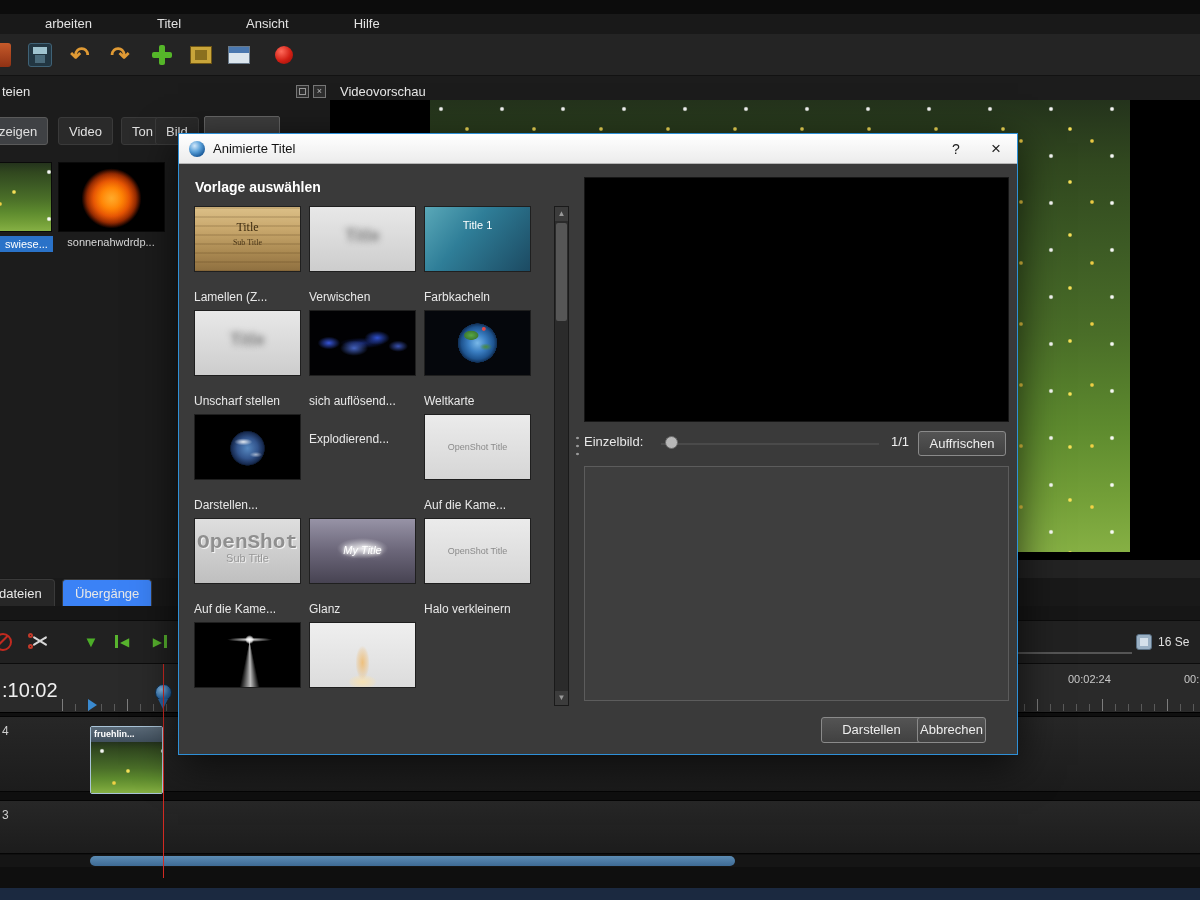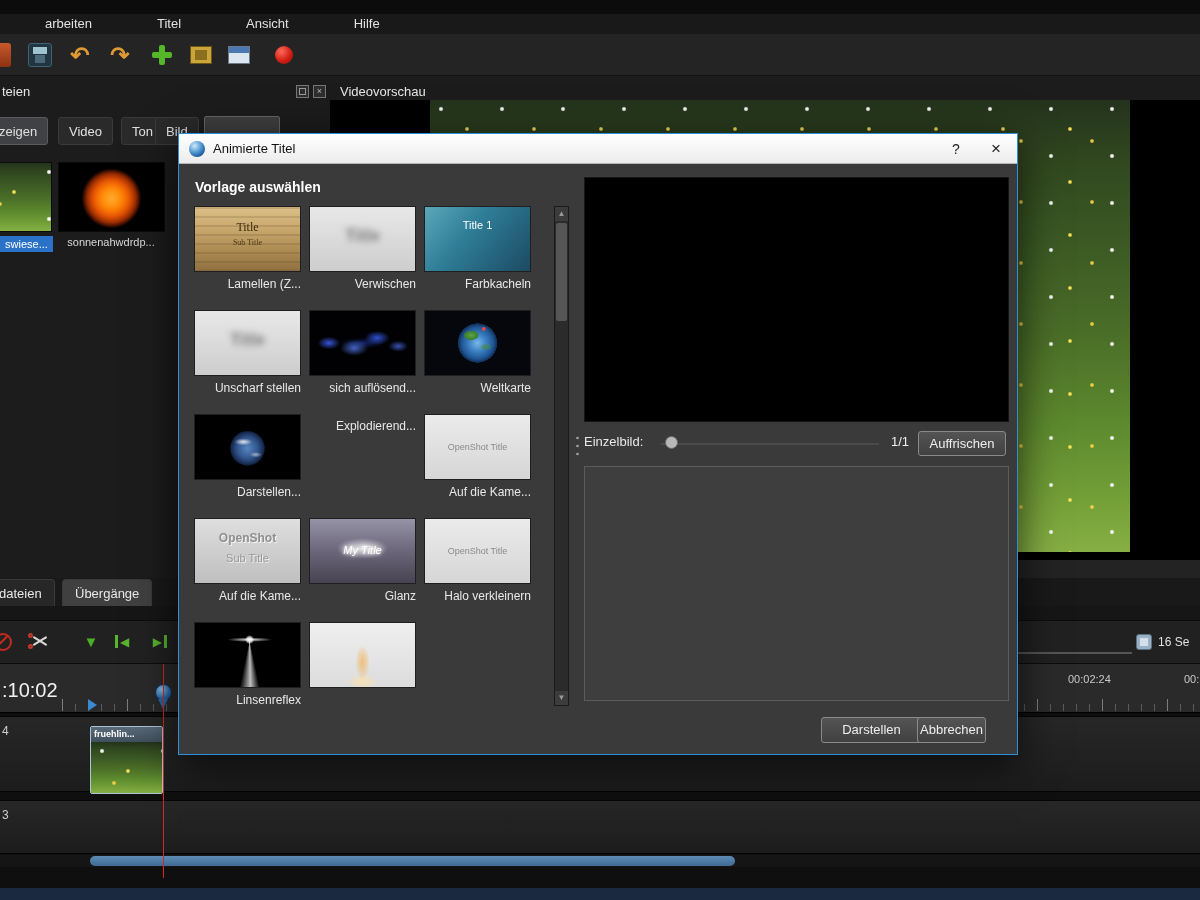--- a/index.html
+++ b/index.html
@@ -72,21 +72,21 @@
 
   
   #pv-black{position:absolute;left:330px;top:100px;width:870px;height:460px;background:#000;}
   #pv-image{position:absolute;left:100px;top:0;width:700px;height:452px;}
   #pv-under{position:absolute;left:330px;top:560px;width:870px;height:18px;background:#232323;}
 
   
   #dock-row{position:absolute;left:0;top:578px;width:1200px;height:28px;background:#191919;}
   .dock-tab{position:absolute;top:1px;height:27px;line-height:27px;padding:0 12px;font-size:13px;color:#e8e8e8;border:1px solid #3a3a3a;border-bottom:none;border-radius:4px 4px 0 0;}
   #dock-tab-0{left:-14px;background:#272727;}
-  #dock-tab-1{left:62px;background:#404040;}
+  #dock-tab-1{left:62px;background:#3b82f6;}
   #dock-gap{position:absolute;left:0;top:606px;width:1200px;height:14px;background:#161616;}
 
   
   #tl-toolbar{position:absolute;left:0;top:620px;width:1200px;height:44px;background:#212121;border-top:1px solid #0c0c0c;border-bottom:1px solid #0c0c0c;}
   .ttbtn{position:absolute;top:10px;width:22px;height:22px;}
   #tt-snap{left:-8px;}
   #tt-snap::before{content:"";position:absolute;inset:2px;border:2px solid #c22a20;border-radius:50%;}
   #tt-snap::after{content:"";position:absolute;left:3px;top:9px;width:15px;height:2px;background:#c22a20;transform:rotate(-45deg);}
   #tt-razor{left:28px;}
   .rz{position:absolute;width:16px;height:2px;background:#d8d8d8;left:4px;top:9px;border-radius:1px;}
@@ -139,21 +139,21 @@
   .cap-btn{position:absolute;top:0;width:38px;height:30px;text-align:center;line-height:30px;color:#222;}
   #dlg-help{right:42px;font-size:14px;}
   #dlg-close{right:2px;font-size:17px;}
   #dlg-heading{position:absolute;left:16px;top:45px;font-size:14px;font-weight:bold;color:#fff;}
 
   
   #tpl-grid{position:absolute;left:15px;top:72px;width:340px;height:500px;overflow:hidden;display:grid;grid-template-columns:repeat(3,107px);column-gap:8px;grid-auto-rows:104px;}
   .tpl-cell{width:107px;}
   .tpl-thumb{position:relative;width:107px;height:66px;border:1px solid #1f1f1f;overflow:hidden;}
   .tpl-thumb .t1,.tpl-thumb .t2{position:absolute;left:0;right:0;text-align:center;white-space:nowrap;}
-  .tpl-label{margin-top:5px;height:15px;font-size:12px;color:#e8e8e8;text-align:right;white-space:nowrap;overflow:hidden;}
+  .tpl-label{margin-top:18px;height:15px;font-size:12px;color:#e8e8e8;text-align:left;white-space:nowrap;overflow:hidden;}
 
   .k-wood{background-image:repeating-linear-gradient(180deg,rgba(70,45,12,.15) 0 2px,transparent 2px 9px),linear-gradient(180deg,#dcc088,#c8a76c 35%,#ab8a52 70%,#8f7040);}
   .k-wood .t1{top:13px;font:12px "Liberation Serif",serif;color:#3e2c10;}
   .k-wood .t2{top:31px;font:8px "Liberation Serif",serif;color:#4a3618;}
   .k-blur{background:linear-gradient(#e8e8e8,#cdcdcd);}
   .k-blur .t1{top:19px;font-size:17px;font-weight:bold;color:rgba(130,130,130,0);text-shadow:0 0 6px rgba(112,112,112,.95);}
   .k-teal{background:linear-gradient(130deg,#5aa8b8 0%,#2f7e98 40%,#1c4a62 100%);}
   .k-teal .t1{top:12px;font-size:11px;color:#fff;}
   .k-particles{background-color:#010103;background-image:
     radial-gradient(ellipse 16px 9px at 18% 50%,rgba(64,100,255,.85),transparent 70%),
@@ -168,21 +168,21 @@
     radial-gradient(circle 26px at 50% 50%,#79b8e8 0%,#3a7ec2 35%,#1e5490 62%,#102e54 75%,transparent 76%);}
   .k-globe-dark{background-color:#000;background-image:
     radial-gradient(ellipse 13px 5px at 46% 42%,rgba(255,255,255,.85),transparent 70%),
     radial-gradient(ellipse 9px 4px at 58% 62%,rgba(255,255,255,.55),transparent 70%),
     radial-gradient(circle 23px at 50% 52%,#5688c0 0%,#32548c 45%,#16294e 70%,#0a1528 75%,transparent 76%);}
   .k-explode{background:linear-gradient(#262626,#101010);}
   .k-explode .t1{top:24px;font-size:13px;font-weight:bold;font-style:italic;color:#4ab850;letter-spacing:3px;text-shadow:3px -2px 0 rgba(50,150,70,.55),-3px 2px 0 rgba(50,150,70,.45),1px 3px 0 rgba(40,120,55,.5);}
   .k-gray-small{background:linear-gradient(#ebebeb,#d6d6d6);}
   .k-gray-small .t1{top:27px;font-size:9px;color:#8b8b8b;}
   .k-gray-big{background:linear-gradient(#dedede,#bfbfbf);}
-  .k-gray-big .t1{top:12px;font-size:12px;font-weight:bold;color:#8f8f8f;text-shadow:1px 1px 0 #f4f4f4;}
+  .k-gray-big .t1{top:12px;font-size:21px;font-weight:bold;color:#8f8f8f;text-shadow:1px 1px 0 #f4f4f4;font-family:Liberation Mono, monospace;}
   .k-gray-big .t2{top:33px;font-size:11px;color:#979797;text-shadow:1px 1px 0 #f0f0f0;}
   .k-shine{background-image:radial-gradient(ellipse 34px 14px at 50% 46%,rgba(255,255,255,.85),rgba(255,255,255,.15) 60%,transparent 75%),linear-gradient(180deg,#9793a6,#6b6679 50%,#474352);}
   .k-shine .t1{top:25px;font-size:11px;font-style:italic;color:#fff;text-shadow:0 0 7px #fff,0 0 3px #fff;}
   .k-glass{background:linear-gradient(#eaeaea,#d2d2d2);}
   .k-glass .t1{left:5px;right:auto;top:auto;bottom:7px;font-size:6px;color:#f0f0f0;background:#2d2d2d;padding:1px 4px;text-align:left;}
   .k-flare{background-color:#000;background-image:
     radial-gradient(circle 6px at 52% 26%,#fff 0%,rgba(255,255,255,.7) 45%,transparent 75%),
     radial-gradient(ellipse 30px 3px at 52% 26%,rgba(255,255,255,.9),transparent 75%),
     conic-gradient(from 168deg at 52% 26%,transparent 0deg,rgba(255,255,255,.75) 11deg,transparent 24deg);}
   .k-spray{background-color:#e6e6e6;background-image:

